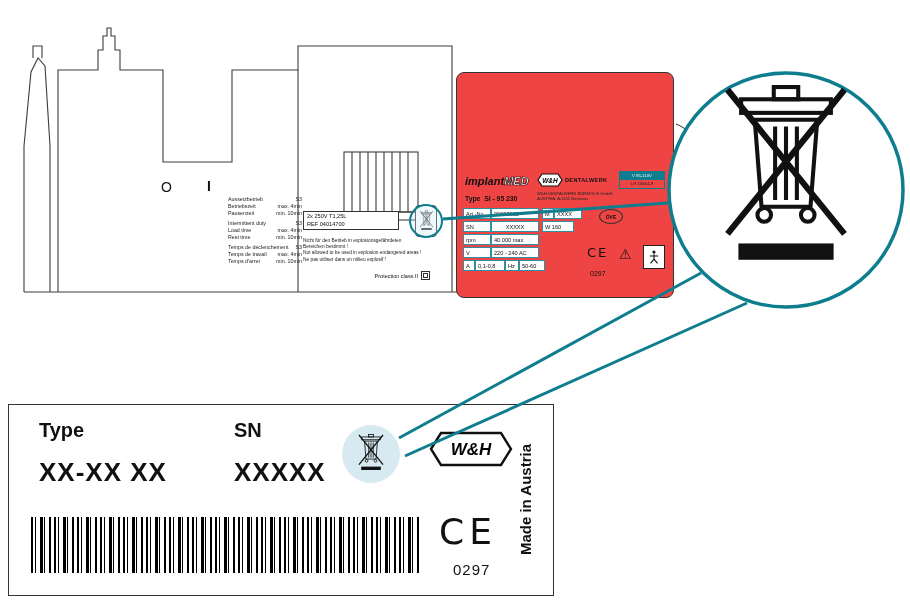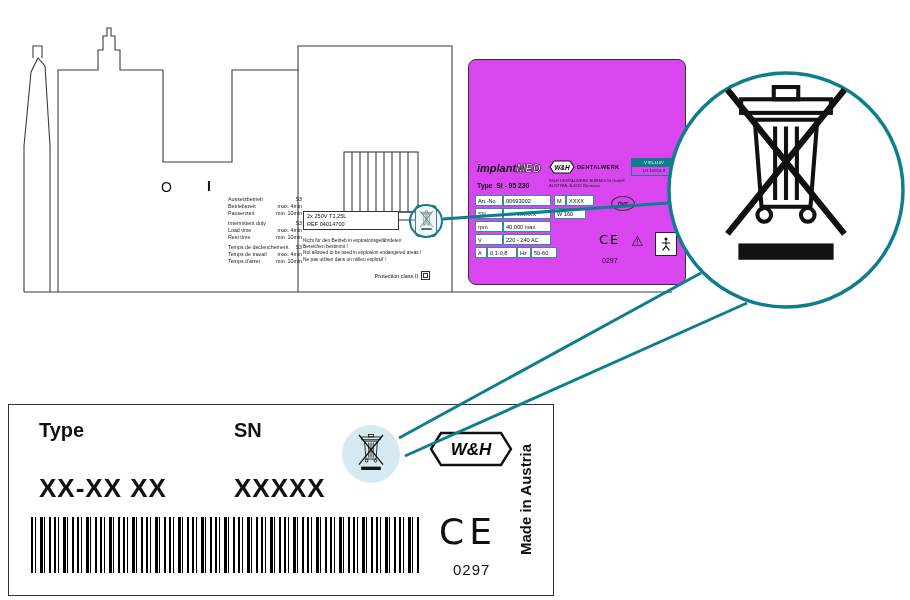--- a/index.html
+++ b/index.html
@@ -18,21 +18,21 @@
   
   .fusebox{border:1px solid #333;padding:1px 3px;font-size:5.6px;line-height:7.5px;background:#fff;}
 
   
   .warn{font-size:4.8px;line-height:6.2px;color:#222;}
   .protrow{display:flex;align-items:center;justify-content:flex-end;gap:3px;font-size:5.5px;}
   .sq-outer{width:7px;height:7px;border:1px solid #333;display:flex;align-items:center;justify-content:center;}
   .sq-inner{width:3px;height:3px;border:1px solid #333;}
 
   
-  .plate{left:456px;top:59px;width:216px;height:224px;border:1.2px solid #333;border-radius:8px;background:#d946ef;margin-left:12px;}
+  .plate{left:456px;top:72px;width:216px;height:224px;border:1.2px solid #333;border-radius:8px;background:#ef4444;}
   .brand-implant{font-style:italic;font-weight:bold;font-size:11px;}
   .brand-med{font-style:italic;font-weight:bold;font-size:11px;color:#fff;-webkit-text-stroke:0.6px #000;}
   .dentalwerk{font-size:5.5px;font-weight:bold;letter-spacing:.4px;}
   .addr{font-size:4.2px;line-height:5px;color:#222;}
   .cornerbox{width:44px;border:1px solid #0e7d8e;font-size:4.3px;line-height:6px;text-align:center;}
   .cornerbox .c1{background:#0e7d8e;color:#fff;padding:1px 0;}
   .cornerbox .c2{padding:1px 0;color:#222;}
   .trow{display:flex;gap:0;align-items:stretch;}
   .cell{border:0.9px solid #2e8fa3;background:#fff;font-size:5.6px;display:flex;align-items:center;
         padding:0 2px;height:11px;box-sizing:border-box;white-space:nowrap;}
@@ -45,21 +45,21 @@
   .warn-tri{font-size:14px;line-height:14px;}
   .personbox{width:20px;height:22px;border:1.5px solid #222;display:flex;align-items:center;justify-content:center;background:#fff;}
 
   
   .weee-box{left:415px;top:205px;width:22px;height:32px;border:1px solid #333;border-radius:4px;background:#fff;
             display:flex;align-items:flex-start;justify-content:center;padding-top:4px;box-sizing:border-box;}
 
   
   .biglabel{left:8px;top:404px;width:544px;height:190px;border:1.5px solid #333;background:#fff;}
   .lbl-h{font-size:20px;font-weight:bold;}
-  .lbl-v{font-size:26px;font-weight:bold;letter-spacing:1px;margin-top:16px;}
+  .lbl-v{font-size:26px;font-weight:bold;letter-spacing:1px;}
   .icon-circle{width:58px;height:58px;border-radius:50%;background:#d8eaf1;display:flex;align-items:flex-start;
                justify-content:center;padding-top:8px;box-sizing:border-box;}
   .barcode{width:388px;height:56px;background:repeating-linear-gradient(90deg,
       #000 0 2px,#fff 2px 4px,#000 4px 5px,#fff 5px 9px,#000 9px 12px,#fff 12px 13px,
       #000 13px 14px,#fff 14px 18px,#000 18px 20px,#fff 20px 23px);}
   .ce-big{font-family:"DejaVu Sans",sans-serif;font-size:36px;letter-spacing:5px;}
   .ce-num-big{font-size:15px;letter-spacing:1px;}
   .made-in{width:160px;text-align:center;font-size:15px;font-weight:bold;transform:rotate(-90deg);}
 
   .overlay{left:0;top:0;pointer-events:none;z-index:30;}

